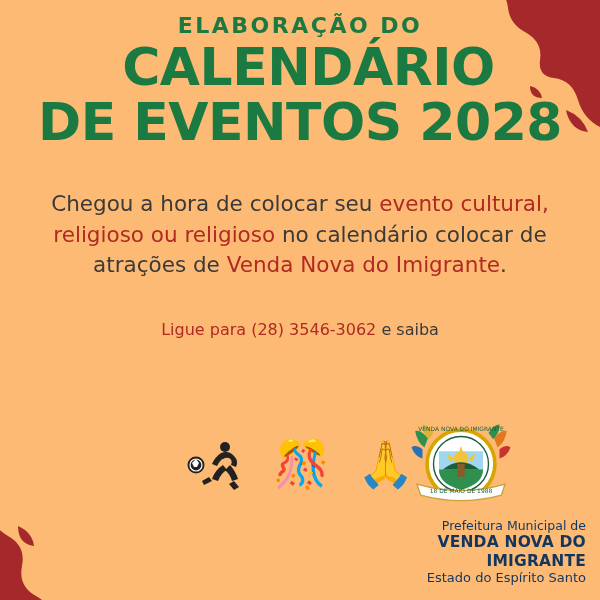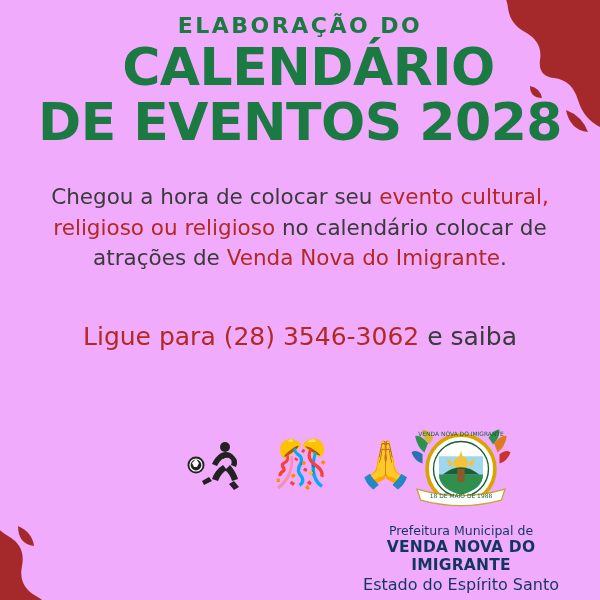--- a/index.html
+++ b/index.html
@@ -10,21 +10,21 @@
     width: 600px;
     height: 600px;
     background: #ffffff;
     font-family: "DejaVu Sans", sans-serif;
     overflow: hidden;
   }
   .poster {
     position: relative;
     width: 600px;
     height: 600px;
-    background: #f0abfc;
+    background: #fdba74;
     overflow: hidden;
   }
 
   
   .splash {
     position: absolute;
     pointer-events: none;
   }
   .splash-top-right {
     top: -40px;
@@ -64,41 +64,41 @@
     letter-spacing: -0.5px;
     color: #1b7a42;
     line-height: 1.06;
     white-space: nowrap;
   }
   .headline .big1 { margin-top: 2px; margin-left: 17px; }
 
   
   .body-text {
     position: absolute;
-    top: 182px;
+    top: 189px;
     left: 0;
     width: 600px;
     text-align: center;
     font-size: 21.5px;
     line-height: 1.42;
     color: #3a3a3a;
     z-index: 3;
     padding: 0 10px;
     box-sizing: border-box;
   }
   .hl-red { color: #b02a23; }
 
   
   .call-text {
     position: absolute;
     top: 318px;
     left: 0;
     width: 600px;
     text-align: center;
-    font-size: 25px;
+    font-size: 16px;
     line-height: 1.5;
     color: #3a3a3a;
     z-index: 3;
     padding: 0 32px;
     box-sizing: border-box;
   }
   .call-text .phone { color: #b02a23; }
 
   
   .emoji-row {
@@ -114,39 +114,39 @@
   .emoji {
     font-size: 46px;
     line-height: 1;
   }
   .emoji-soccer { transform: translateY(2px); }
 
   
   .crest-block {
     position: absolute;
     right: 14px;
-    bottom: 6px;
+    bottom: 14px;
     width: 250px;
-    text-align: center;
+    text-align: right;
     z-index: 5;
   }
   .crest-wrap {
     display: block;
     margin: 0 auto;
     width: 110px;
     height: 104px;
   }
   .crest-caption {
     margin-top: 2px;
     color: #13365f;
     line-height: 1.2;
   }
   .crest-l1 { font-size: 12.5px; }
   .crest-l2 { font-size: 15.5px; font-weight: bold; letter-spacing: 0.2px; }
-  .crest-l3 { font-size: 16px; }
+  .crest-l3 { font-size: 13px; }
 </style>
 </head>
 <body>
 
 <div class="poster">
 
   <svg class="splash splash-top-right" viewBox="0 0 260 210">
     <path d="M118 0 L260 0 L260 210 Q250 175 232 168 Q214 160 208 140 Q202 120 184 118 Q168 116 170 100 Q173 82 155 72 Q140 64 138 48 Q136 30 120 22 Q108 14 118 0 Z" fill="#a5282a"></path>
     <path d="M196 150 q16 6 22 22 q-18 -2 -22 -22 Z" fill="#a5282a"></path>
     <path d="M160 126 q10 2 12 12 q-12 0 -12 -12 Z" fill="#a5282a"></path>

